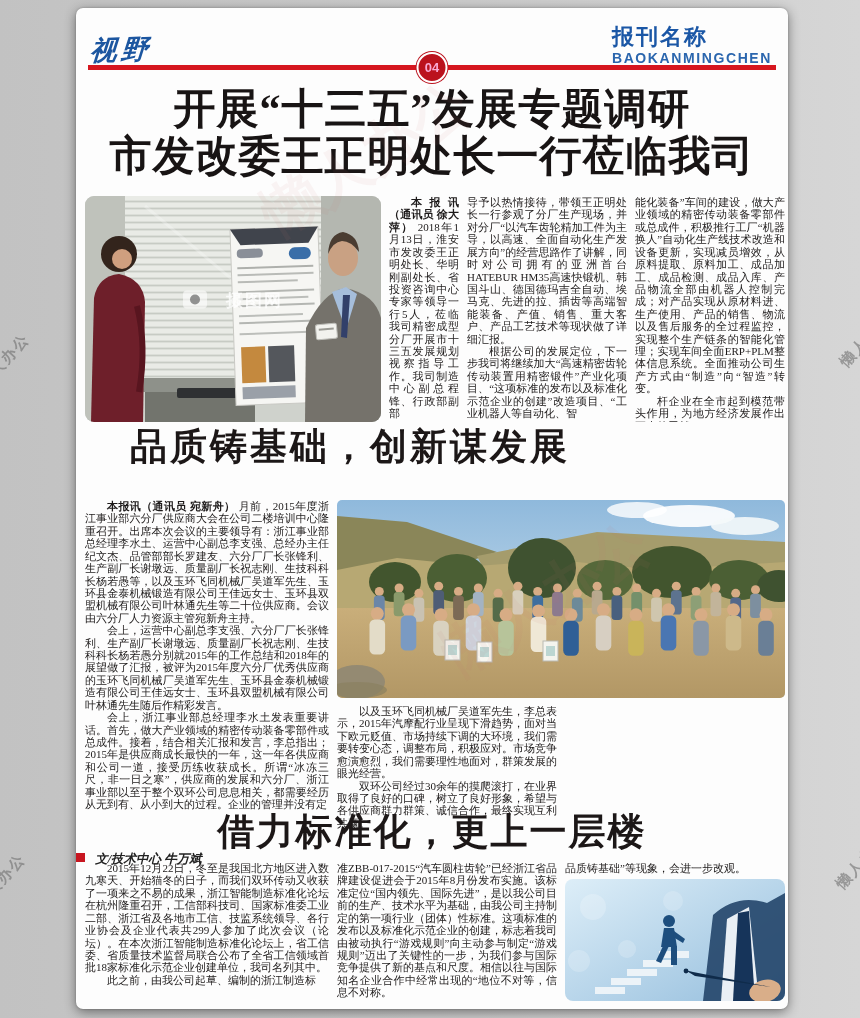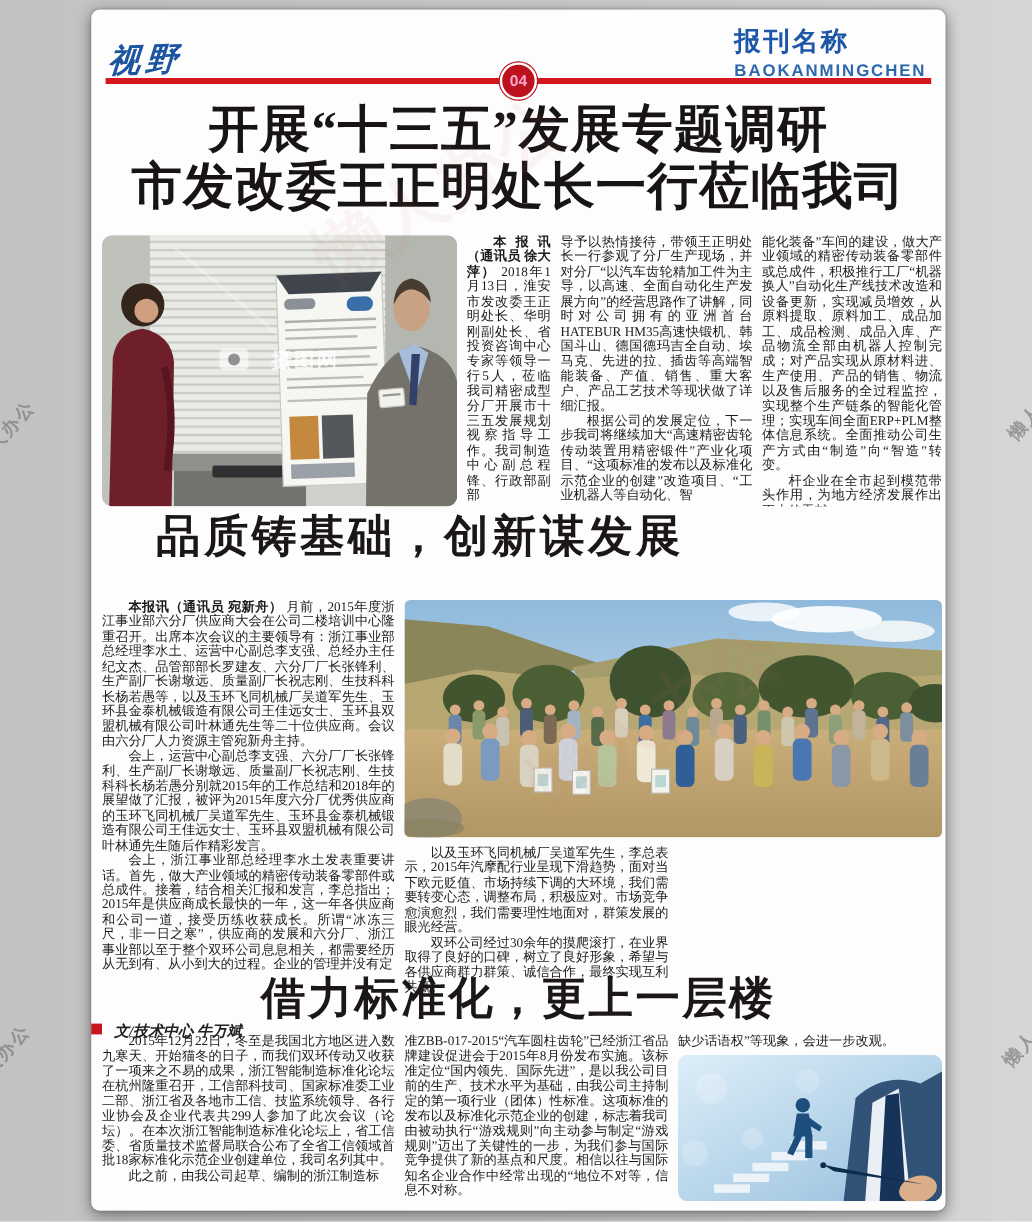--- a/index.html
+++ b/index.html
@@ -17,21 +17,21 @@
   }
   
   .hdr-left {
     position:absolute; left:14px; top:24px;
     font-size:27px; font-weight:bold; font-style:italic;
     color:#1c56a0; transform:skew(-6deg) rotate(-2deg);
     letter-spacing:4px; font-family:"Liberation Serif",serif;
   }
   .hdr-right { position:absolute; right:16px; top:18px; text-align:left; }
   .masthead {
-    font-family:Liberation Mono, monospace; font-weight:bold;
+    font-family:Liberation Serif, serif; font-weight:bold;
     font-size:22px; color:#1b57a6; letter-spacing:2px; line-height:1;
   }
   .masthead-sub {
     font-family:"Liberation Sans",sans-serif; font-weight:bold;
     font-size:14px; color:#2b66ae; letter-spacing:1.6px; margin-top:2px;
   }
   .rule { position:absolute; left:12px; right:12px; top:57px; height:5px; background:#d6161f; }
   .badge {
     position:absolute; left:50%; top:44px; transform:translateX(-50%);
     width:31px; height:31px; border-radius:50%;
@@ -311,21 +311,21 @@
 
   <div class="cols a3">
     <div class="col w244">
       <p>2015年12月22日，冬至是我国北方地区进入数九寒天、开始猫冬的日子，而我们双环传动又收获了一项来之不易的成果，浙江智能制造标准化论坛在杭州隆重召开，工信部科技司、国家标准委工业二部、浙江省及各地市工信、技监系统领导、各行业协会及企业代表共299人参加了此次会议（论坛）。在本次浙江智能制造标准化论坛上，省工信委、省质量技术监督局联合公布了全省工信领域首批18家标准化示范企业创建单位，我司名列其中。</p>
       <p>此之前，由我公司起草、编制的浙江制造标</p>
     </div>
     <div class="col w220">
       <p class="noind">准ZBB-017-2015“汽车圆柱齿轮”已经浙江省品牌建设促进会于2015年8月份发布实施。该标准定位“国内领先、国际先进”，是以我公司目前的生产、技术水平为基础，由我公司主持制定的第一项行业（团体）性标准。这项标准的发布以及标准化示范企业的创建，标志着我司由被动执行“游戏规则”向主动参与制定“游戏规则”迈出了关键性的一步，为我们参与国际竞争提供了新的基点和尺度。相信以往与国际知名企业合作中经常出现的“地位不对等，信息不对称。</p>
     </div>
     <div class="col w220">
-      <p class="noind">缺少话语权”等现象，会进一步改观。</p>
+      <p class="noind">品质铸基础”等现象，会进一步改观。</p>
       <div class="photo p3">
         <svg width="220" height="122" viewBox="0 0 220 122">
           <defs>
             <linearGradient id="blu" x1="0" y1="0" x2="1" y2="1">
               <stop offset="0" stop-color="#ddeef8"></stop>
                 <stop offset="1" stop-color="#95bedd"></stop>
             </linearGradient>
           </defs>
           <rect width="220" height="122" fill="url(#blu)"></rect>
           <circle cx="28" cy="28" r="13" fill="#ffffff" opacity=".22"></circle>

